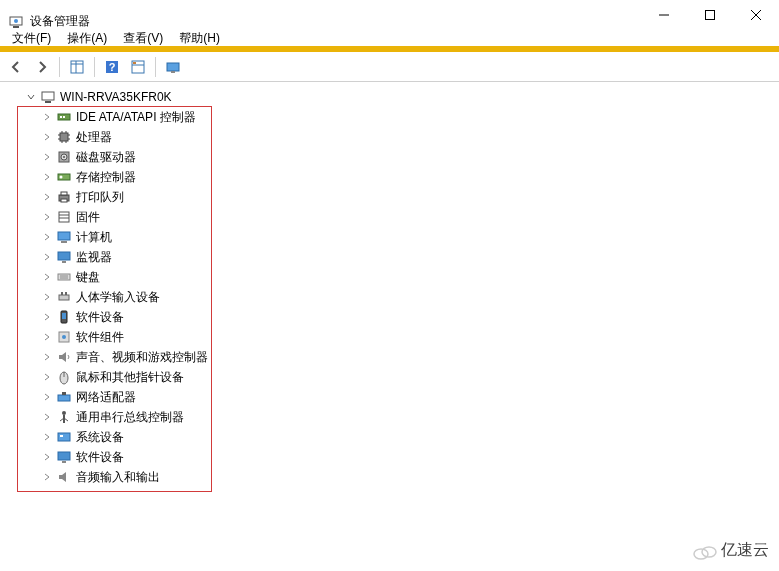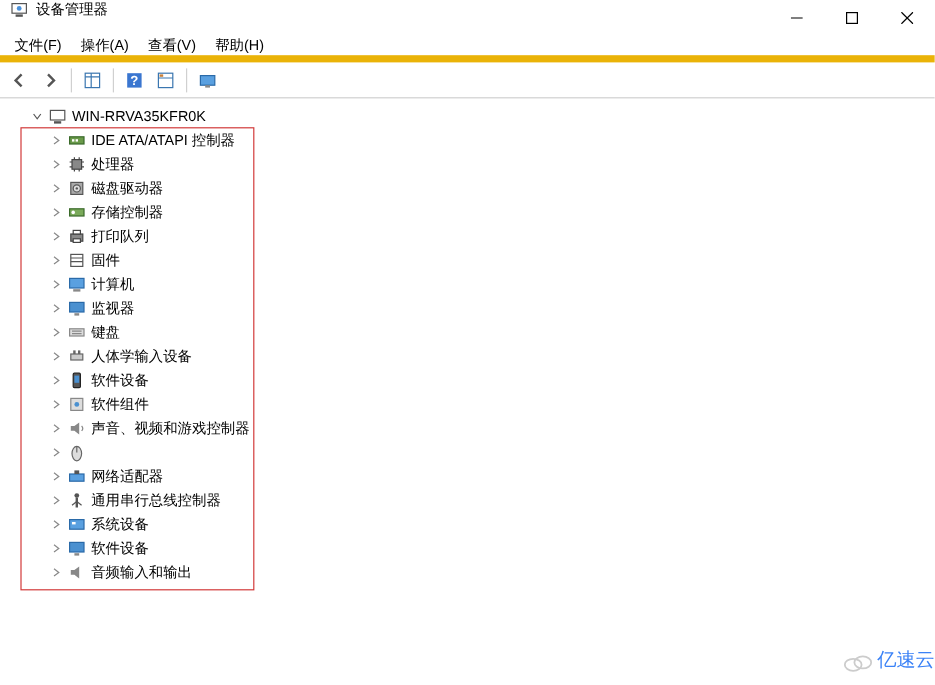--- a/index.html
+++ b/index.html
@@ -10,21 +10,21 @@
     background: #fff;
     color: #000;
     width: 779px;
     height: 571px;
     overflow: hidden;
     position: relative;
   }
   .titlebar {
     height: 30px;
     display: flex;
-    align-items: flex-start;
+    align-items: flex-end;
     padding-left: 8px;
     background: #fff;
   }
   .titlebar .app-icon {
     width: 16px; height: 16px; margin-right: 6px;
     display: inline-flex; align-items: center; justify-content: center;
   }
   .titlebar .title { flex: 0 0 auto; }
   .titlebar .spacer { flex: 1; }
   .win-btn {
@@ -76,22 +76,22 @@
     display: inline-flex; align-items: center; justify-content: center;
   }
   .indent-1 { padding-left: 24px; text-align: center; }
   .highlight-box {
     position: absolute;
     border: 1px solid #d23a3a;
     pointer-events: none;
   }
   .watermark {
     position: absolute;
-    right: 0; bottom: 10px;
-    color: #3b82f6; font-size: 16px;
+    right: 10px; bottom: 10px;
+    color: #404040; font-size: 16px;
     display: flex; align-items: center; gap: 4px;
   }
   svg { display: block; }
 </style>
 </head>
 <body>
 
 <div class="titlebar">
   <span class="app-icon">
     <svg width="16" height="16" viewBox="0 0 16 16">
@@ -385,20 +385,21 @@
           <svg width="10" height="10">
             <path d="M3 2 L7 5 L3 8" fill="none" stroke="#888"></path>
           </svg>
         </span>
         <span class="node-icon">
           <svg width="16" height="16">
             <ellipse cx="8" cy="9" rx="4" ry="6" fill="#ddd" stroke="#666"></ellipse>
             <line x1="8" y1="3" x2="8" y2="8" stroke="#666"></line>
           </svg>
         </span>
+        <span>鼠标和其他指针设备</span>
       </div>
       <div class="tree-row indent-1">
         <span class="expander">
           <svg width="10" height="10">
             <path d="M3 2 L7 5 L3 8" fill="none" stroke="#888"></path>
           </svg>
         </span>
         <span class="node-icon">
           <svg width="16" height="16">
             <rect x="2" y="6" width="12" height="6" fill="#5aa0e0" stroke="#2a6aa8"></rect>

